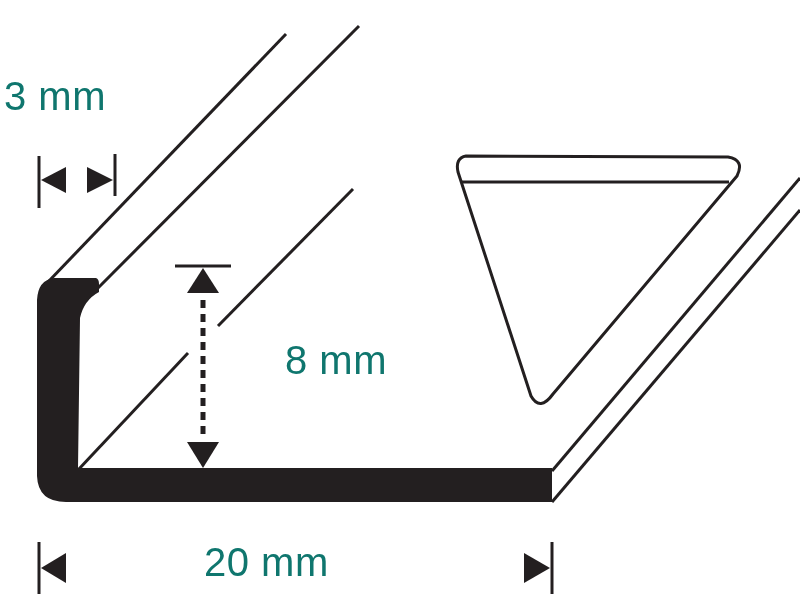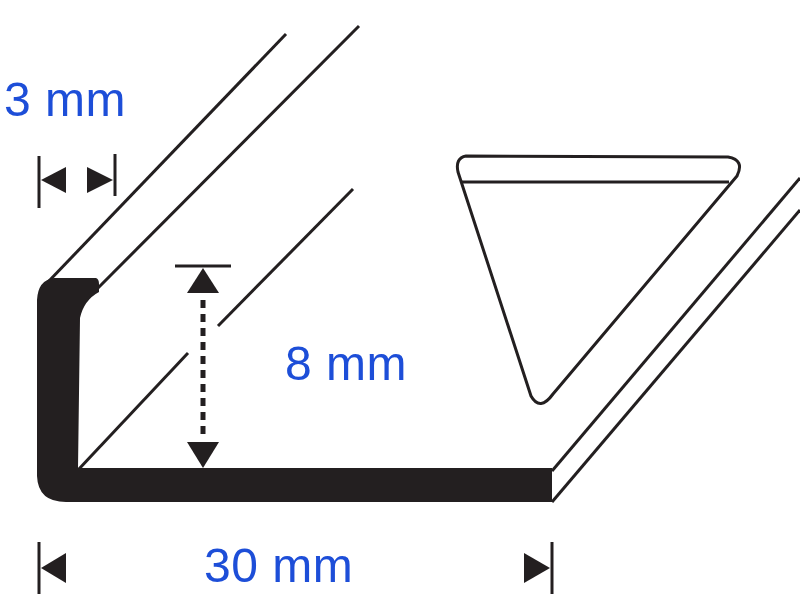--- a/index.html
+++ b/index.html
@@ -1,18 +1,18 @@
 <!DOCTYPE html>
 <html><head>
   <meta charset="utf-8">
   <style>
     html, body { margin: 0; padding: 0; background: #ffffff; }
     body { width: 800px; height: 597px; overflow: hidden; position: relative; font-family: "Liberation Sans", "DejaVu Sans", sans-serif; }
     #canvas { position: absolute; left: 0; top: 0; width: 800px; height: 597px; }
-    .label { position: absolute; color: #1d4ed8; font-family: "Liberation Sans", sans-serif; font-size: 48px; line-height: 1; white-space: nowrap; letter-spacing: 0.5px; }
+    .label { position: absolute; color: #0f766e; font-family: "Liberation Sans", sans-serif; font-size: 40px; line-height: 1; white-space: nowrap; letter-spacing: 0.5px; }
     #label-3mm { left: 4px; top: 76px; }
     #label-8mm { left: 238px; top: 340px; margin-left: 47px; }
     #label-20mm { left: 204px; top: 542px; }
   </style>
 </head>
 <body>
 
 <svg id="canvas" viewBox="0 0 800 597" xmlns="http://www.w3.org/2000/svg">
 
   <g stroke="#231f20" stroke-width="3" fill="none" stroke-linecap="butt">
@@ -71,13 +71,13 @@
   <g fill="#231f20" stroke="#231f20">
     <line x1="39" y1="542" x2="39" y2="594" stroke-width="3"></line>
     <polygon points="41,568 66,553 66,583" stroke="none"></polygon>
     <line x1="552" y1="542" x2="552" y2="594" stroke-width="3"></line>
     <polygon points="550,568 524,553 524,583" stroke="none"></polygon>
   </g>
 </svg>
 
 <div id="label-3mm" class="label">3 mm</div>
 <div id="label-8mm" class="label">8 mm</div>
-<div id="label-20mm" class="label">30 mm</div>
+<div id="label-20mm" class="label">20 mm</div>
 
 </body></html>

